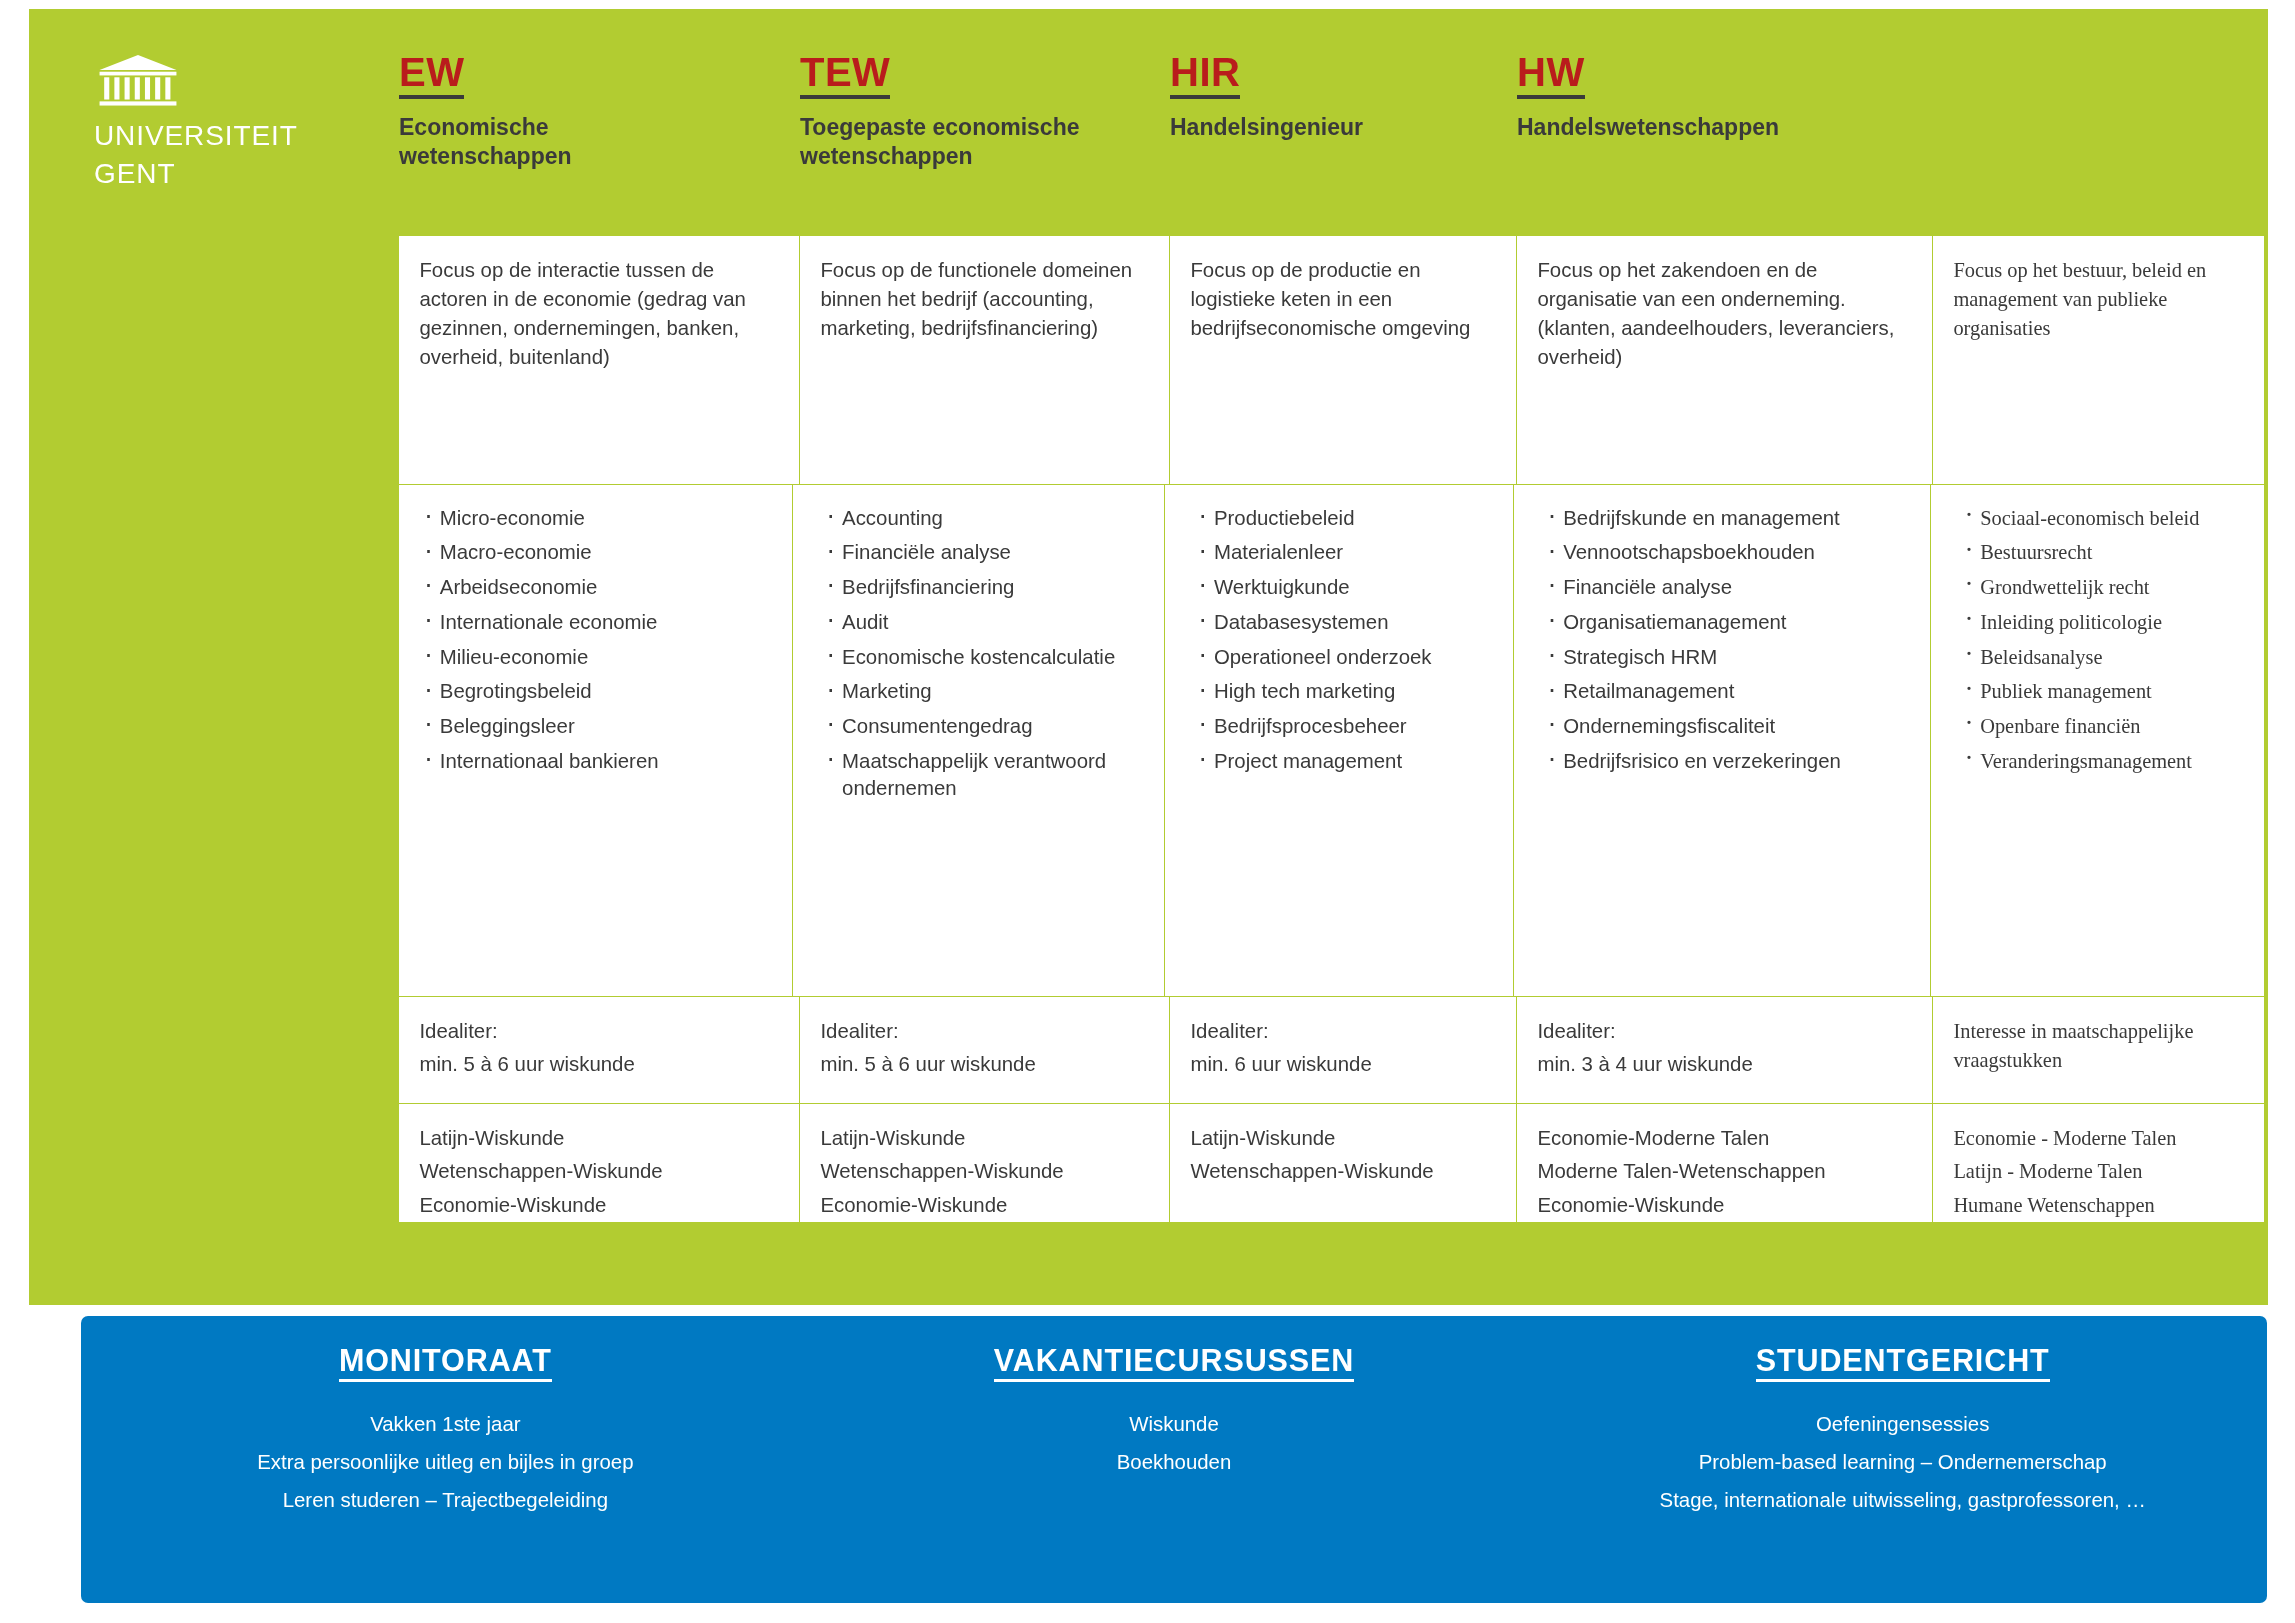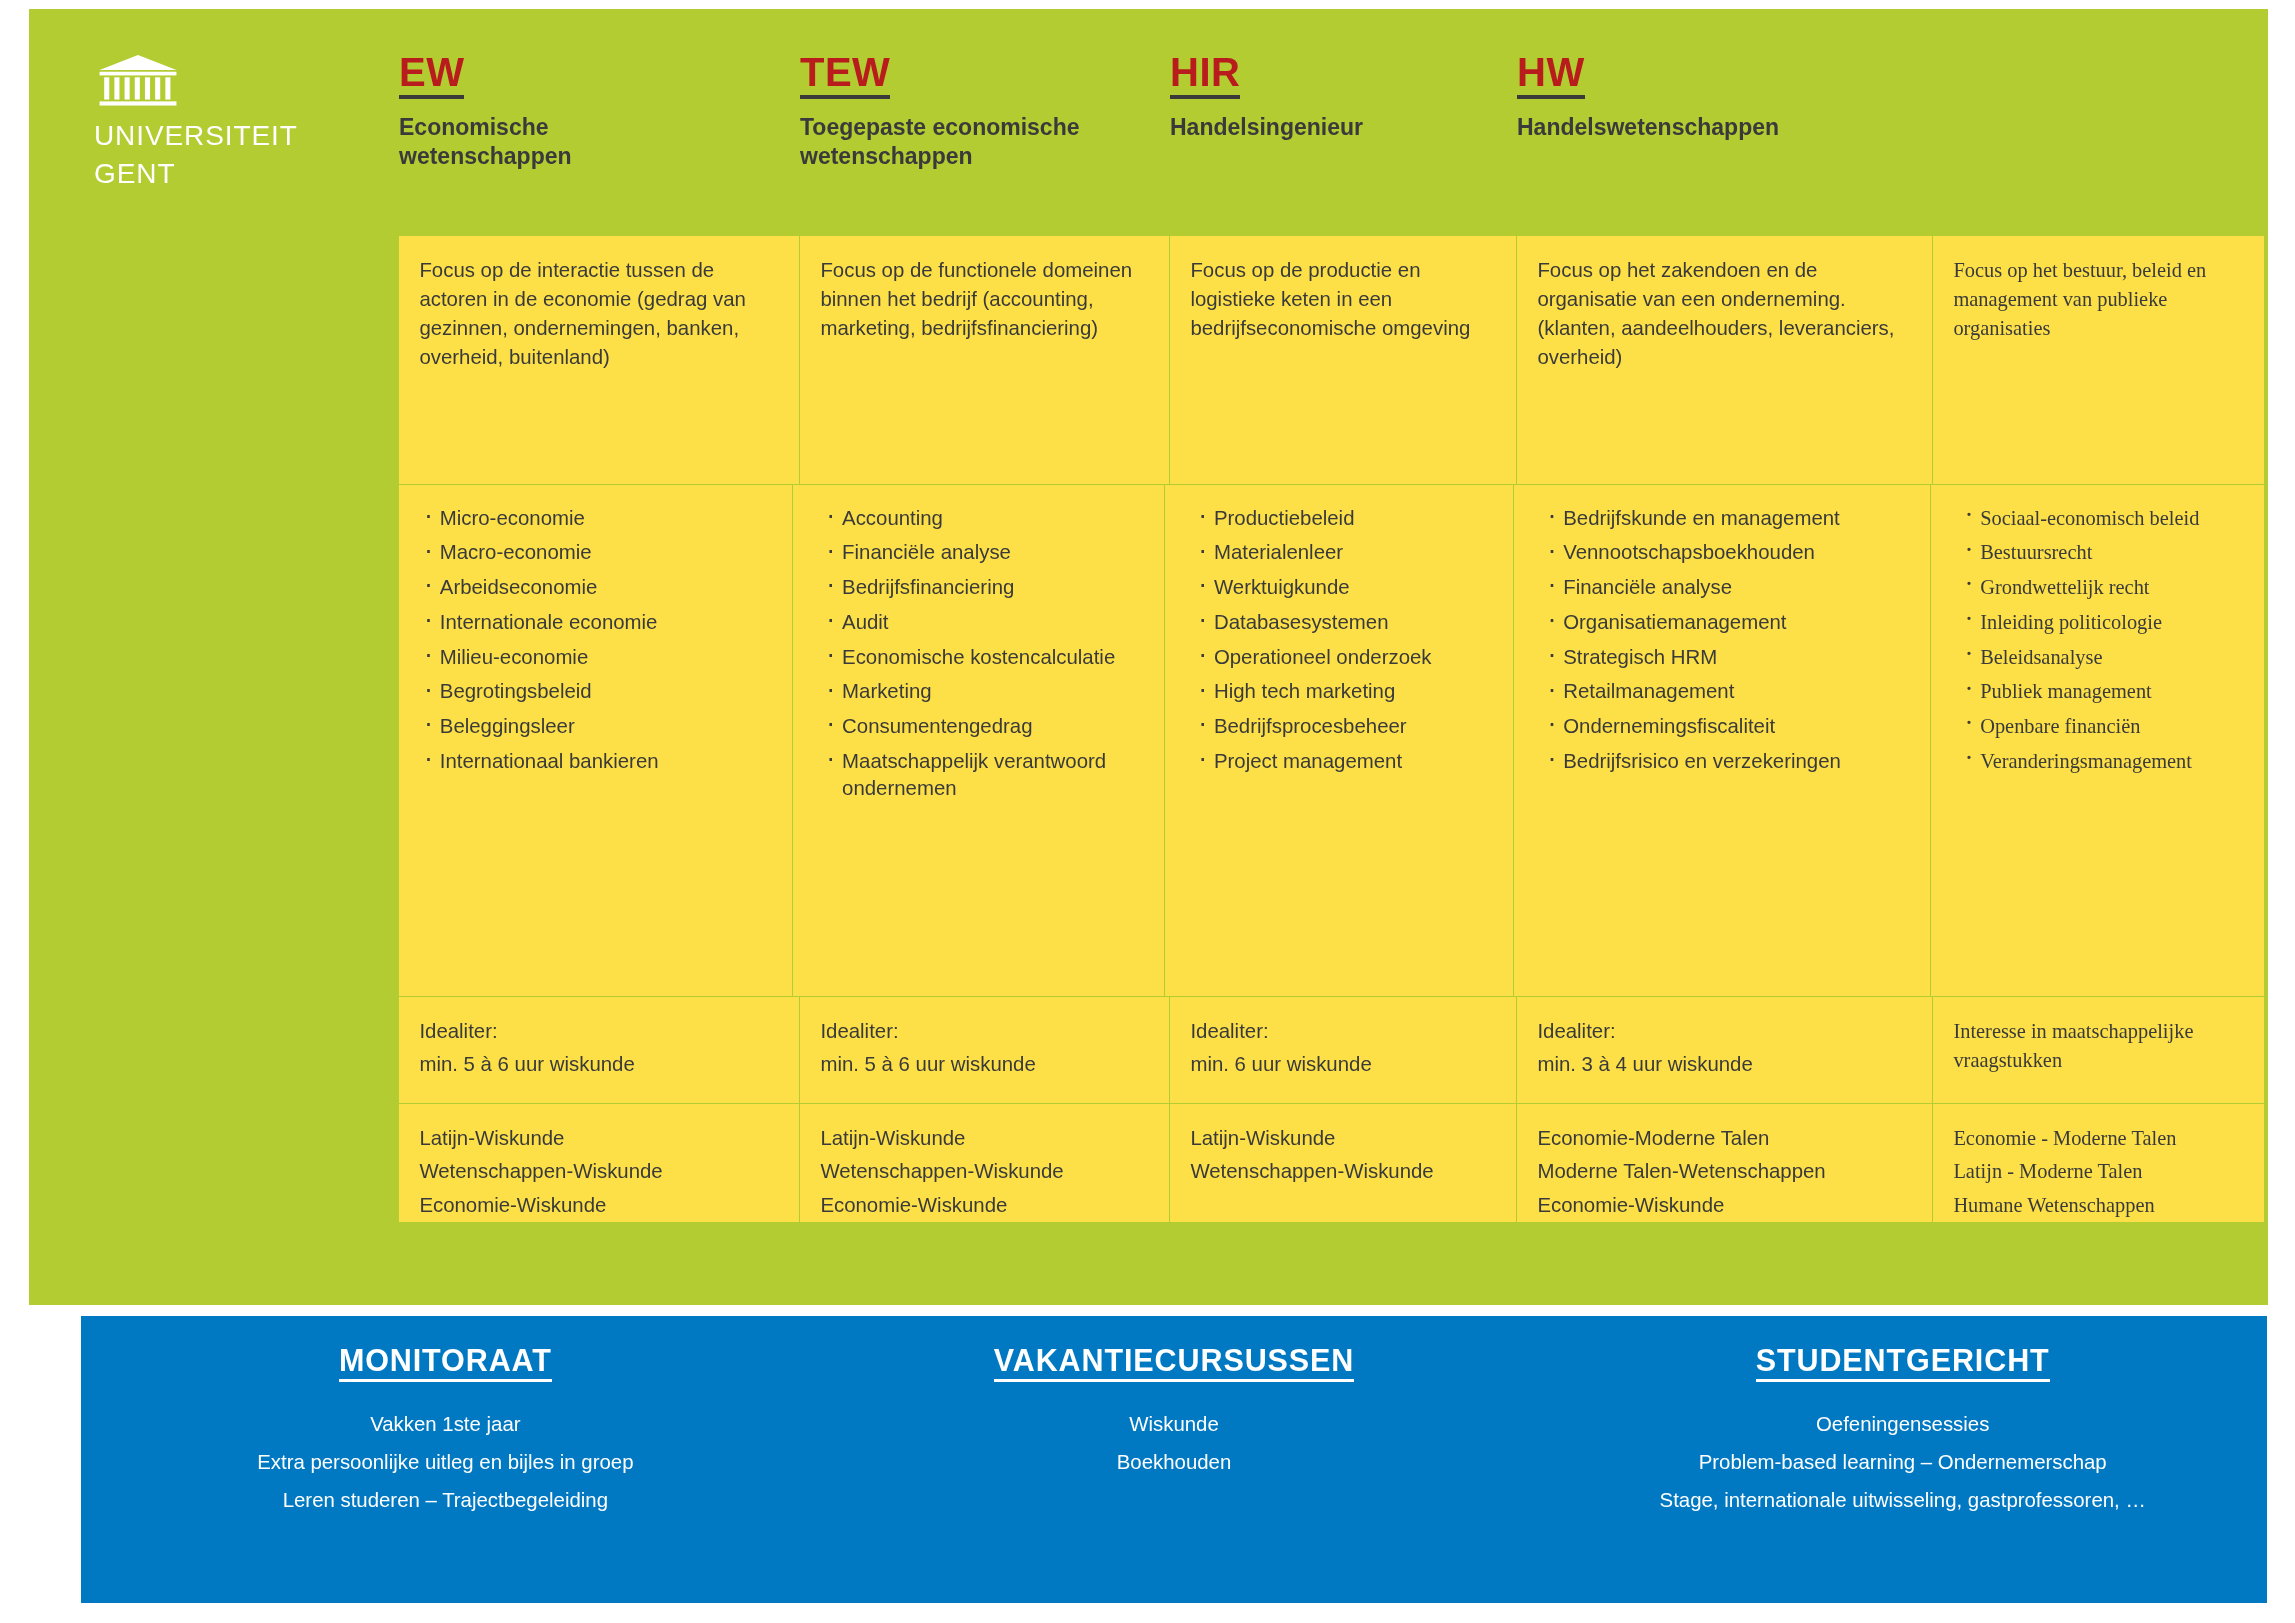--- a/index.html
+++ b/index.html
@@ -76,21 +76,21 @@
     line-height: 1.26;
     max-width: 296px;
   }
 
   
   #table {
     position: absolute;
     left: 370px;
     top: 227px;
     width: 1865px;
-    background: #fde047;
+    background: #ffffff;
     box-sizing: border-box;
   }
   .trow {
     display: flex;
     width: 100%;
     box-sizing: border-box;
   }
   .tcell {
     box-sizing: border-box;
     border-right: 1.4px solid #b2cc31;
@@ -133,20 +133,21 @@
 
   
   #blue-panel {
     position: absolute;
     left: 81px;
     top: 1316px;
     width: 2186px;
     height: 287px;
     background: #0079c2;
     color: #ffffff;
+    border-radius: 7px;
   }
   #blue-cols {
     display: flex;
     width: 100%;
     height: 100%;
     box-sizing: border-box;
     padding: 28px 0 0 0;
   }
   .bcol {
     flex: 1 1 0;

